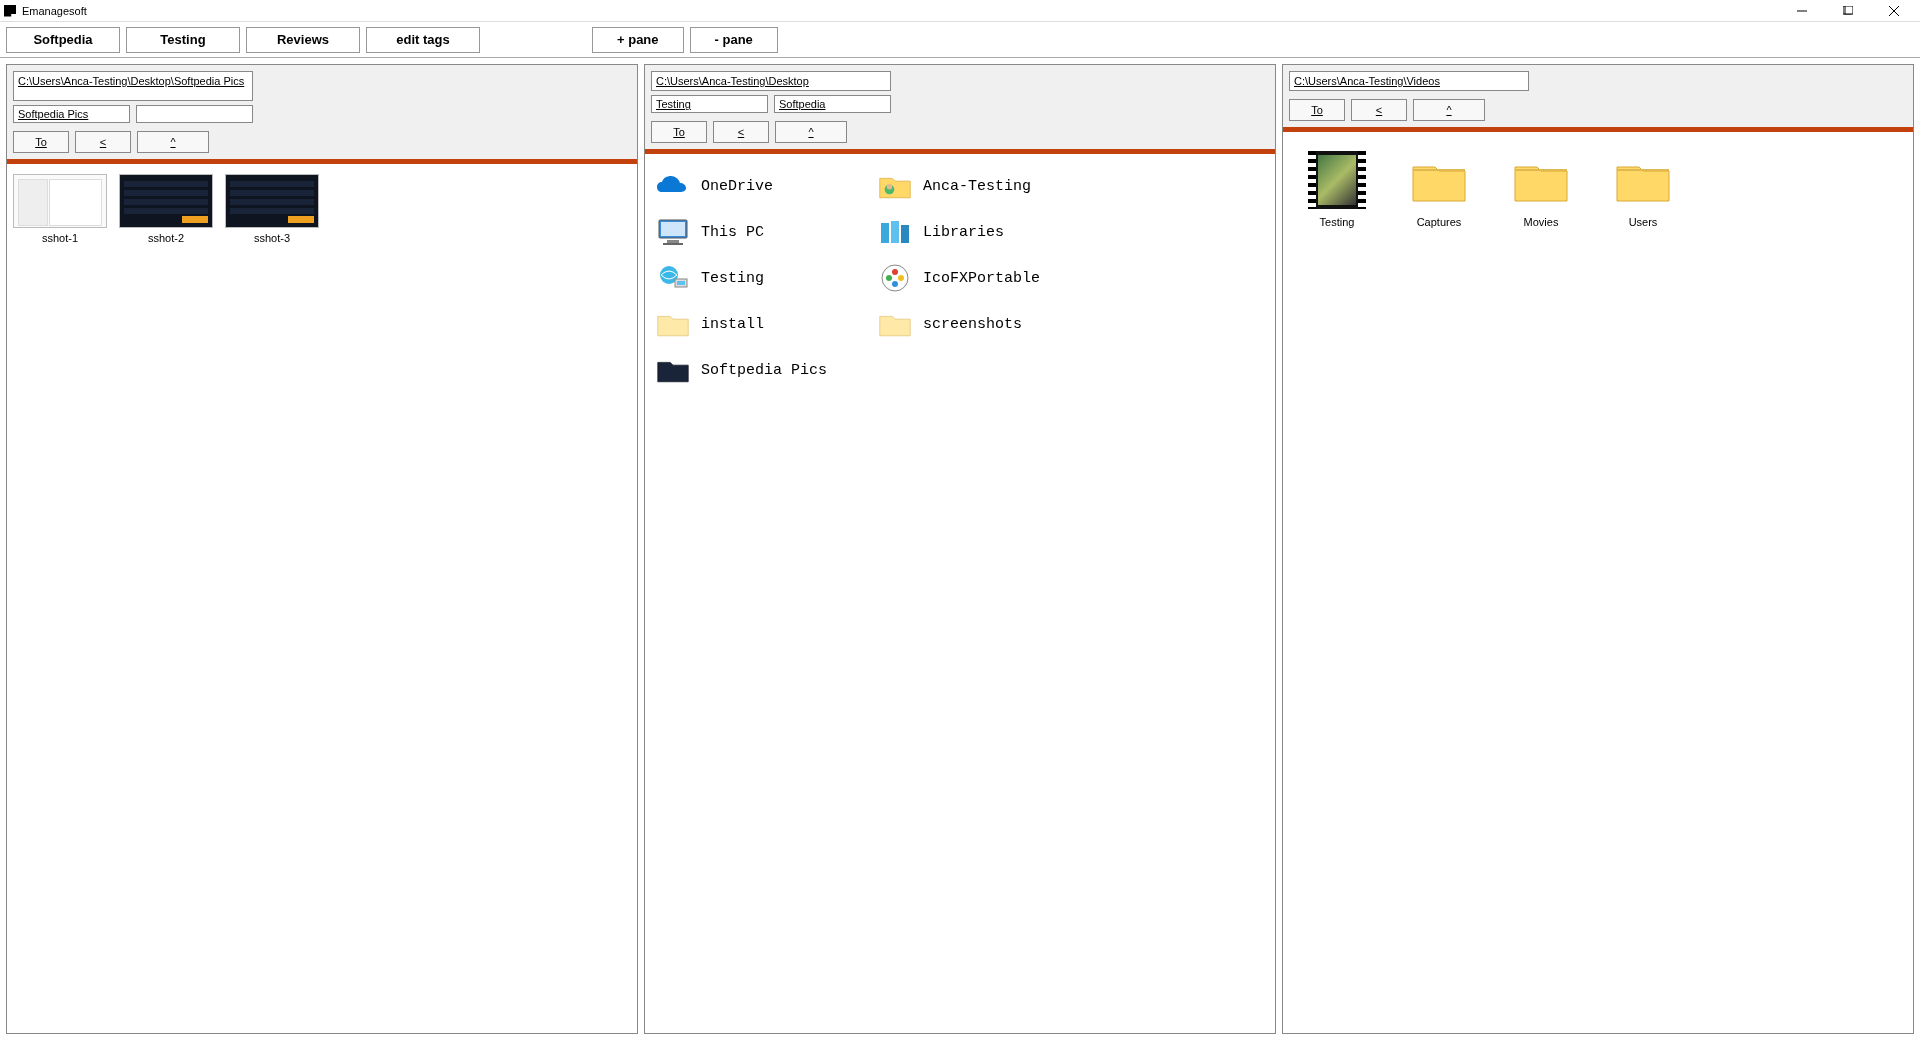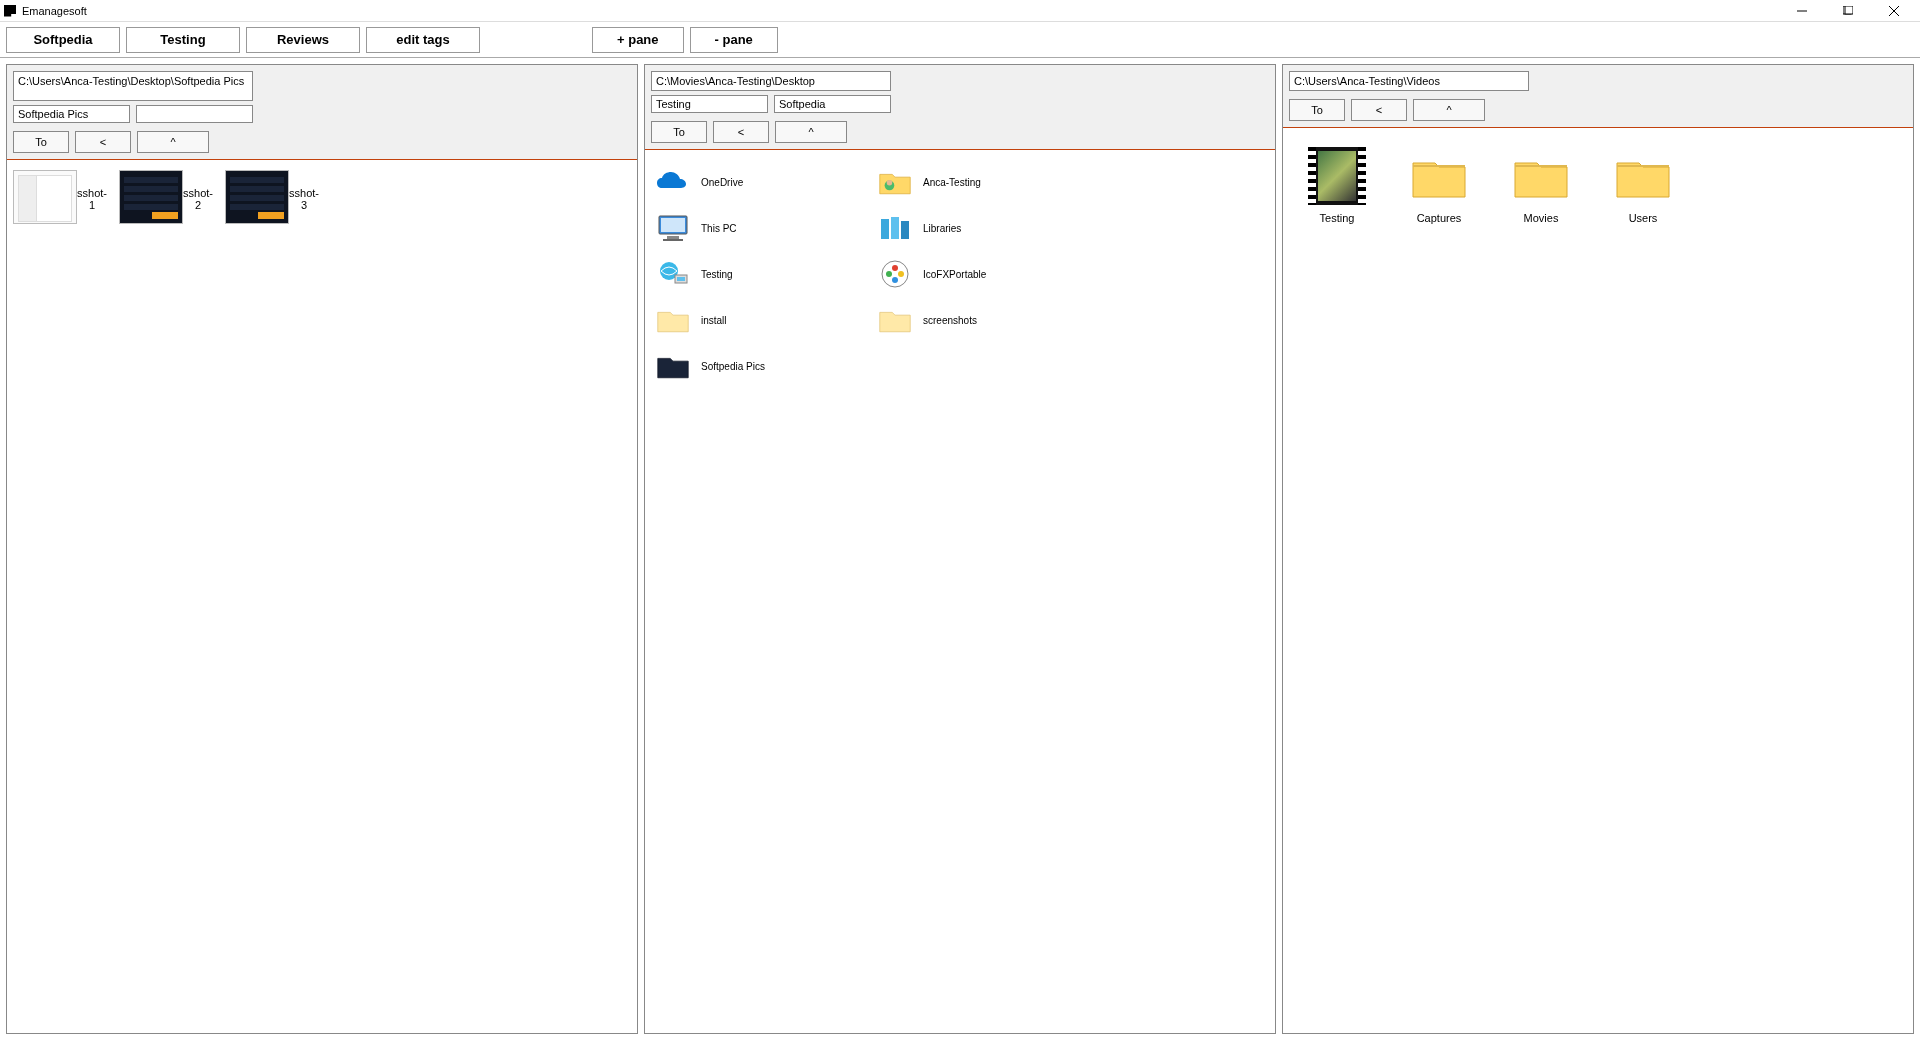--- a/index.html
+++ b/index.html
@@ -8,36 +8,36 @@
 .titlebar-icon { width: 12px; height: 12px; background: #000; margin-right: 6px; clip-path: polygon(0 0, 100% 0, 100% 80%, 60% 80%, 60% 100%, 0 100%); }
 .titlebar-title { font-size: 11px; flex: 1; }
 .titlebar-btns { display: flex; gap: 18px; margin-right: 8px; }
 .tb-btn { width: 28px; height: 20px; display: flex; align-items: center; justify-content: center; cursor: default; font-size: 13px; }
 .toolbar { height: 36px; border-bottom: 1px solid #aaa; display: flex; align-items: center; padding: 4px 6px; gap: 6px; }
 .toolbar-btn { height: 26px; border: 1px solid #999; background: #fff; font-size: 13px; font-weight: bold; padding: 0 18px; cursor: default; min-width: 114px; }
 .toolbar-spacer { width: 100px; }
 .toolbar-btn.small { min-width: 88px; padding: 0 24px; }
 .panes { display: flex; height: calc(100% - 58px); padding: 6px; gap: 6px; }
 .pane { flex: 1; border: 1px solid #888; display: flex; flex-direction: column; overflow: hidden; }
-.pane-header { background: #f0f0f0; border-bottom: 1px solid #c2410c; padding: 6px; }
+.pane-header { background: #f0f0f0; border-bottom: 5px solid #c2410c; padding: 6px; text-decoration: underline; }
 .path-box { border: 1px solid #888; background: #fff; padding: 2px 4px; font-size: 11px; min-height: 18px; width: 240px; line-height: 1.3; }
 .path-box.tall { height: 30px; }
 .row { display: flex; gap: 6px; margin-top: 4px; }
 .field { border: 1px solid #888; background: #fff; padding: 2px 4px; font-size: 11px; height: 18px; width: 117px; }
 .btn-row { display: flex; gap: 6px; margin-top: 8px; }
 .nav-btn { border: 1px solid #888; background: #f8f8f8; width: 56px; height: 22px; font-size: 11px; display: flex; align-items: center; justify-content: center; cursor: default; }
 .nav-btn.wide { width: 72px; }
 .pane-content { flex: 1; background: #fff; padding: 10px 6px; overflow: auto; position: relative; }
 .items-grid { display: flex; flex-direction: column; gap: 2px; }
 .items-row { display: flex; }
 .item-horiz { display: flex; align-items: center; width: 222px; height: 44px; padding: 2px 4px; gap: 10px; cursor: default; }
 .item-horiz .icon { width: 36px; height: 36px; display: flex; align-items: center; justify-content: center; }
-.item-horiz .label { font-size: 10px; }
+.item-horiz .label { font-size: 15px; font-family: Liberation Mono, monospace; }
 .thumb-grid { display: flex; gap: 12px; flex-wrap: wrap; }
-.thumb-item { width: 94px; display: flex; flex-direction: row; align-items: center; cursor: default; }
+.thumb-item { width: 94px; display: flex; flex-direction: column; align-items: center; cursor: default; }
 .thumb { width: 94px; height: 54px; border: 1px solid #bbb; margin-bottom: 4px; }
 .thumb.light { background: #fafafa; position: relative; }
 .thumb.light::before { content: ''; position: absolute; left: 4px; top: 4px; width: 30%; height: 86%; background: #eee; border: 1px solid #ddd; }
 .thumb.light::after { content: ''; position: absolute; right: 4px; top: 4px; width: 55%; height: 86%; background: #fff; border: 1px solid #ddd; }
 .thumb.dark { background: #0e1420; position: relative; }
 .thumb.dark::before { content: ''; position: absolute; left: 4px; top: 6px; right: 4px; height: 6px; background: #1a2438; box-shadow: 0 9px 0 #1a2438, 0 18px 0 #1a2438, 0 27px 0 #1a2438; }
 .thumb.dark::after { content: ''; position: absolute; right: 4px; bottom: 4px; width: 26px; height: 7px; background: #f0a020; }
 .thumb-label { font-size: 11px; text-align: center; }
 .big-grid { display: flex; gap: 30px; flex-wrap: wrap; padding: 6px 12px; }
 .big-item { width: 72px; display: flex; flex-direction: column; align-items: center; cursor: default; }
@@ -115,21 +115,21 @@
         <div class="thumb-item">
           <div class="thumb dark"></div>
           <div class="thumb-label">sshot-3</div>
         </div>
       </div>
     </div>
   </div>
 
   <div class="pane">
     <div class="pane-header">
-      <div class="path-box">C:\Movies\Anca-Testing\Desktop</div>
+      <div class="path-box">C:\Users\Anca-Testing\Desktop</div>
       <div class="row">
         <div class="field">Testing</div>
         <div class="field">Softpedia</div>
       </div>
       <div class="btn-row">
         <div class="nav-btn">To</div>
         <div class="nav-btn">&lt;</div>
         <div class="nav-btn wide">^</div>
       </div>
     </div>

